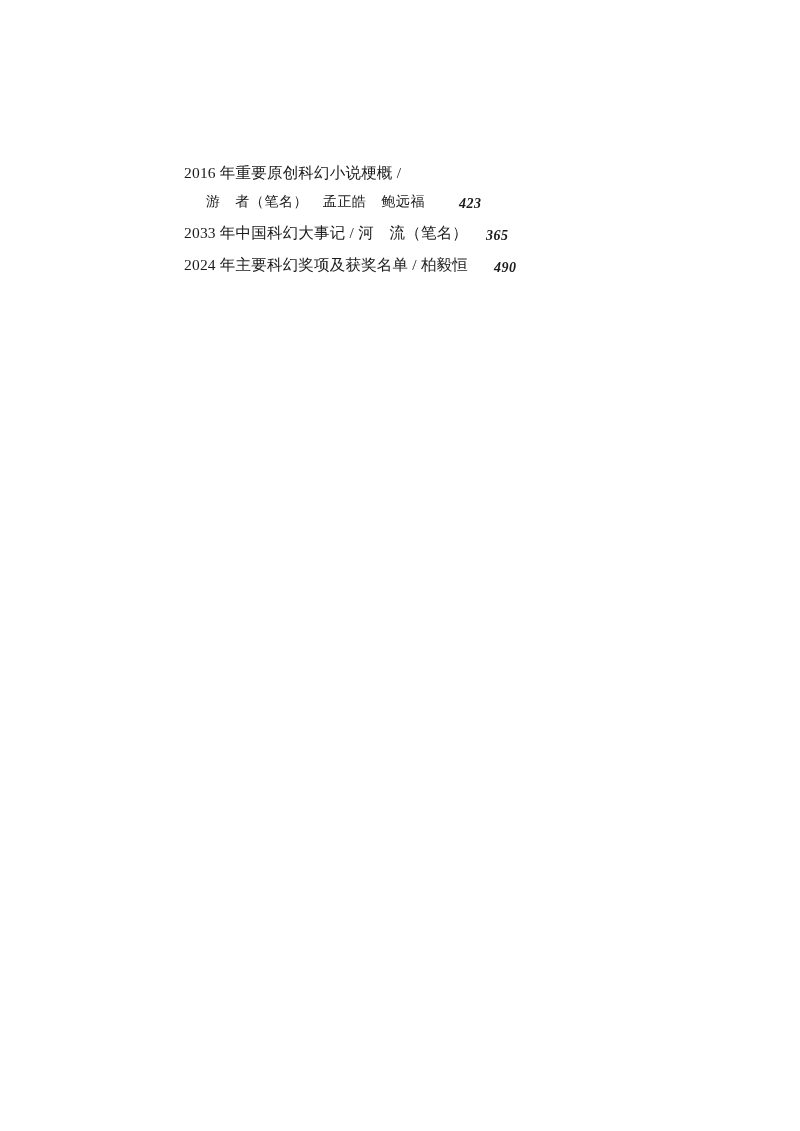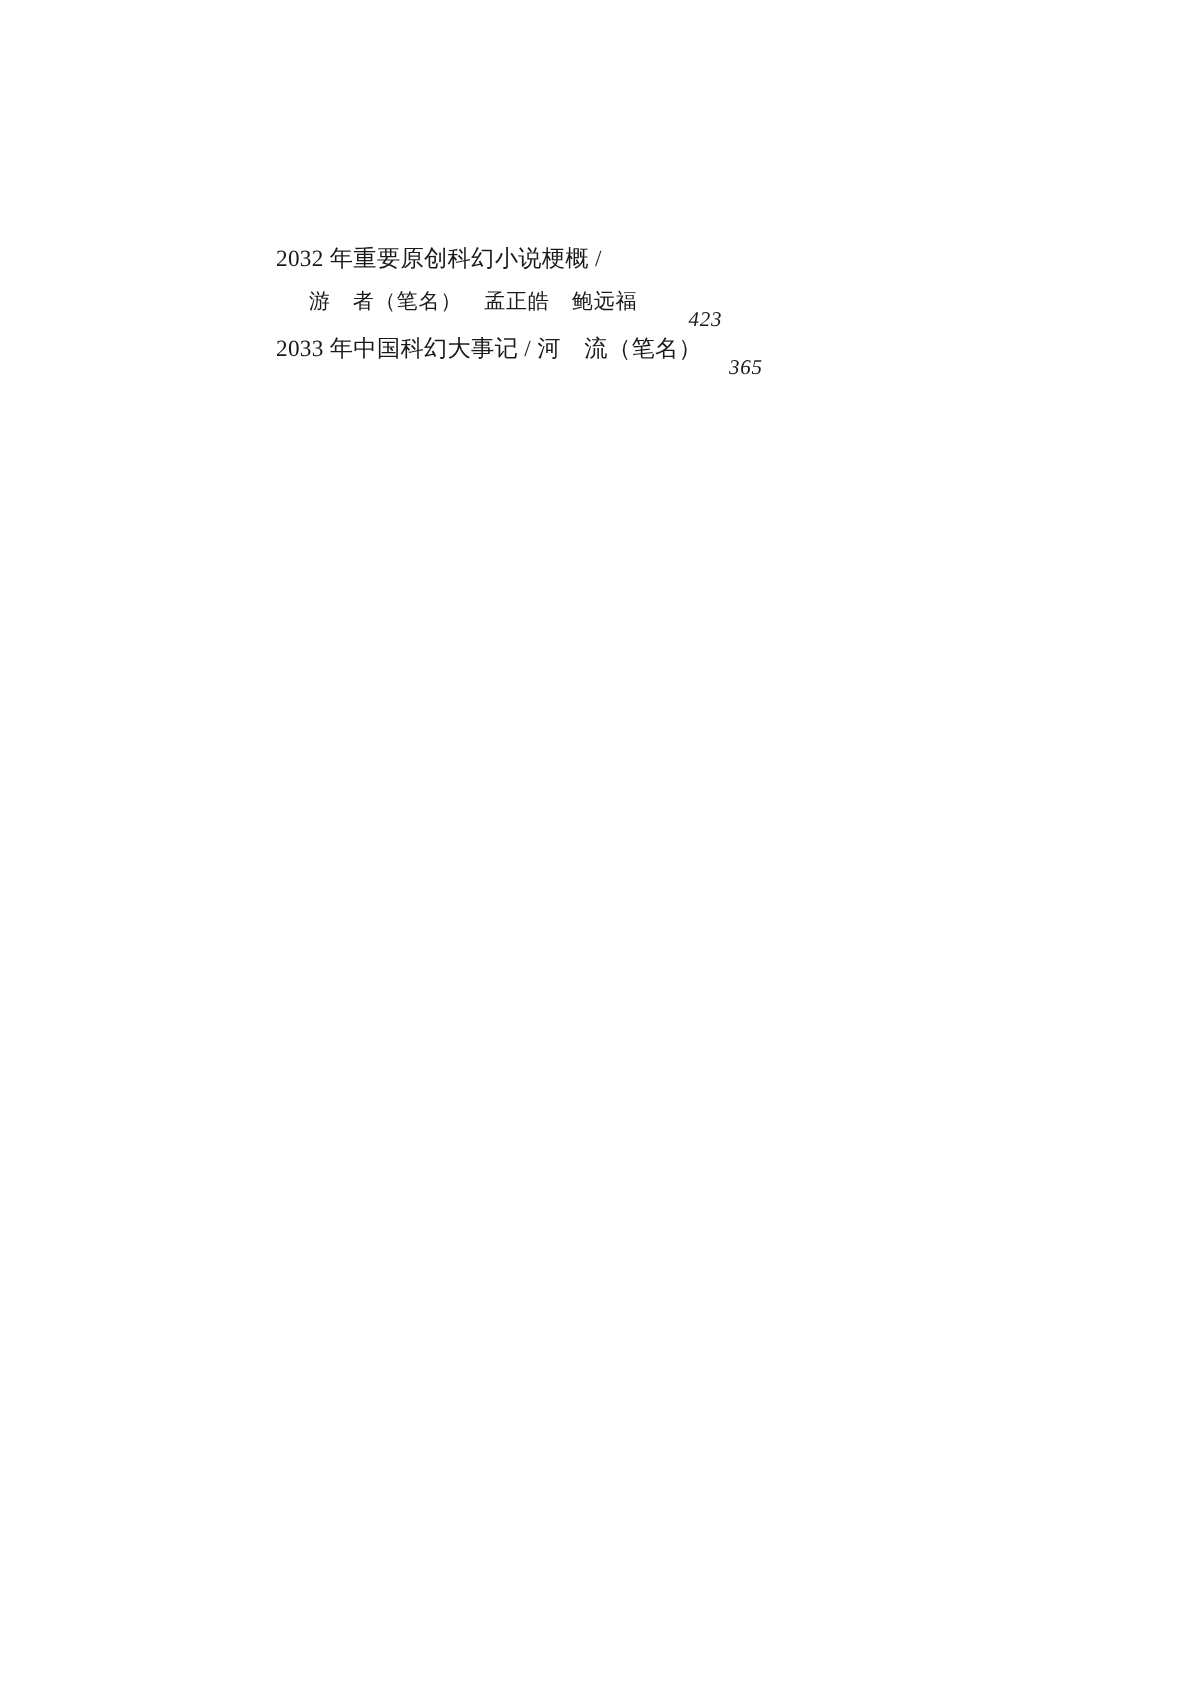--- a/index.html
+++ b/index.html
@@ -61,47 +61,50 @@
   }
 
   .authors {
     font-family: Liberation Mono, monospace;
     letter-spacing: 0.6px;
   }
 
   .page-num {
     font-family: "Liberation Serif", "DejaVu Serif", serif;
     font-size: 14px;
-    font-weight: 400;
+    font-weight: 700;
     font-style: italic;
     letter-spacing: 0.5px;
     position: relative;
-    top: 12px;
+    top: 2px;
   }
 
   .gap-sm { display: inline-block; width: 18px; }
   .gap-md { display: inline-block; width: 26px; }
   .gap-lg { display: inline-block; width: 34px; }
 </style>
 </head>
 <body>
 
 <div class="page">
 
   <div class="toc">
 
     <div class="toc-entry">
-      <span class="entry-line-1 title-text">2032 年重要原创科幻小说梗概 /</span>
+      <span class="entry-line-1 title-text">2016 年重要原创科幻小说梗概 /</span>
       <span class="entry-line-2">
         <span class="authors">游　者（笔名）　孟正皓　鲍远福</span><span class="gap-lg"></span><span class="page-num">423</span>
       </span>
     </div>
 
 
     <div class="toc-entry">
       <span class="title-text">2033 年中国科幻大事记 / 河　流（笔名）</span><span class="gap-sm"></span><span class="page-num">365</span>
     </div>
 
+    <div class="toc-entry">
+      <span class="title-text">2024 年主要科幻奖项及获奖名单 / 柏毅恒</span><span class="gap-md"></span><span class="page-num">490</span>
+    </div>
 
 
   </div>
 
 </div>
 
 </body></html>

